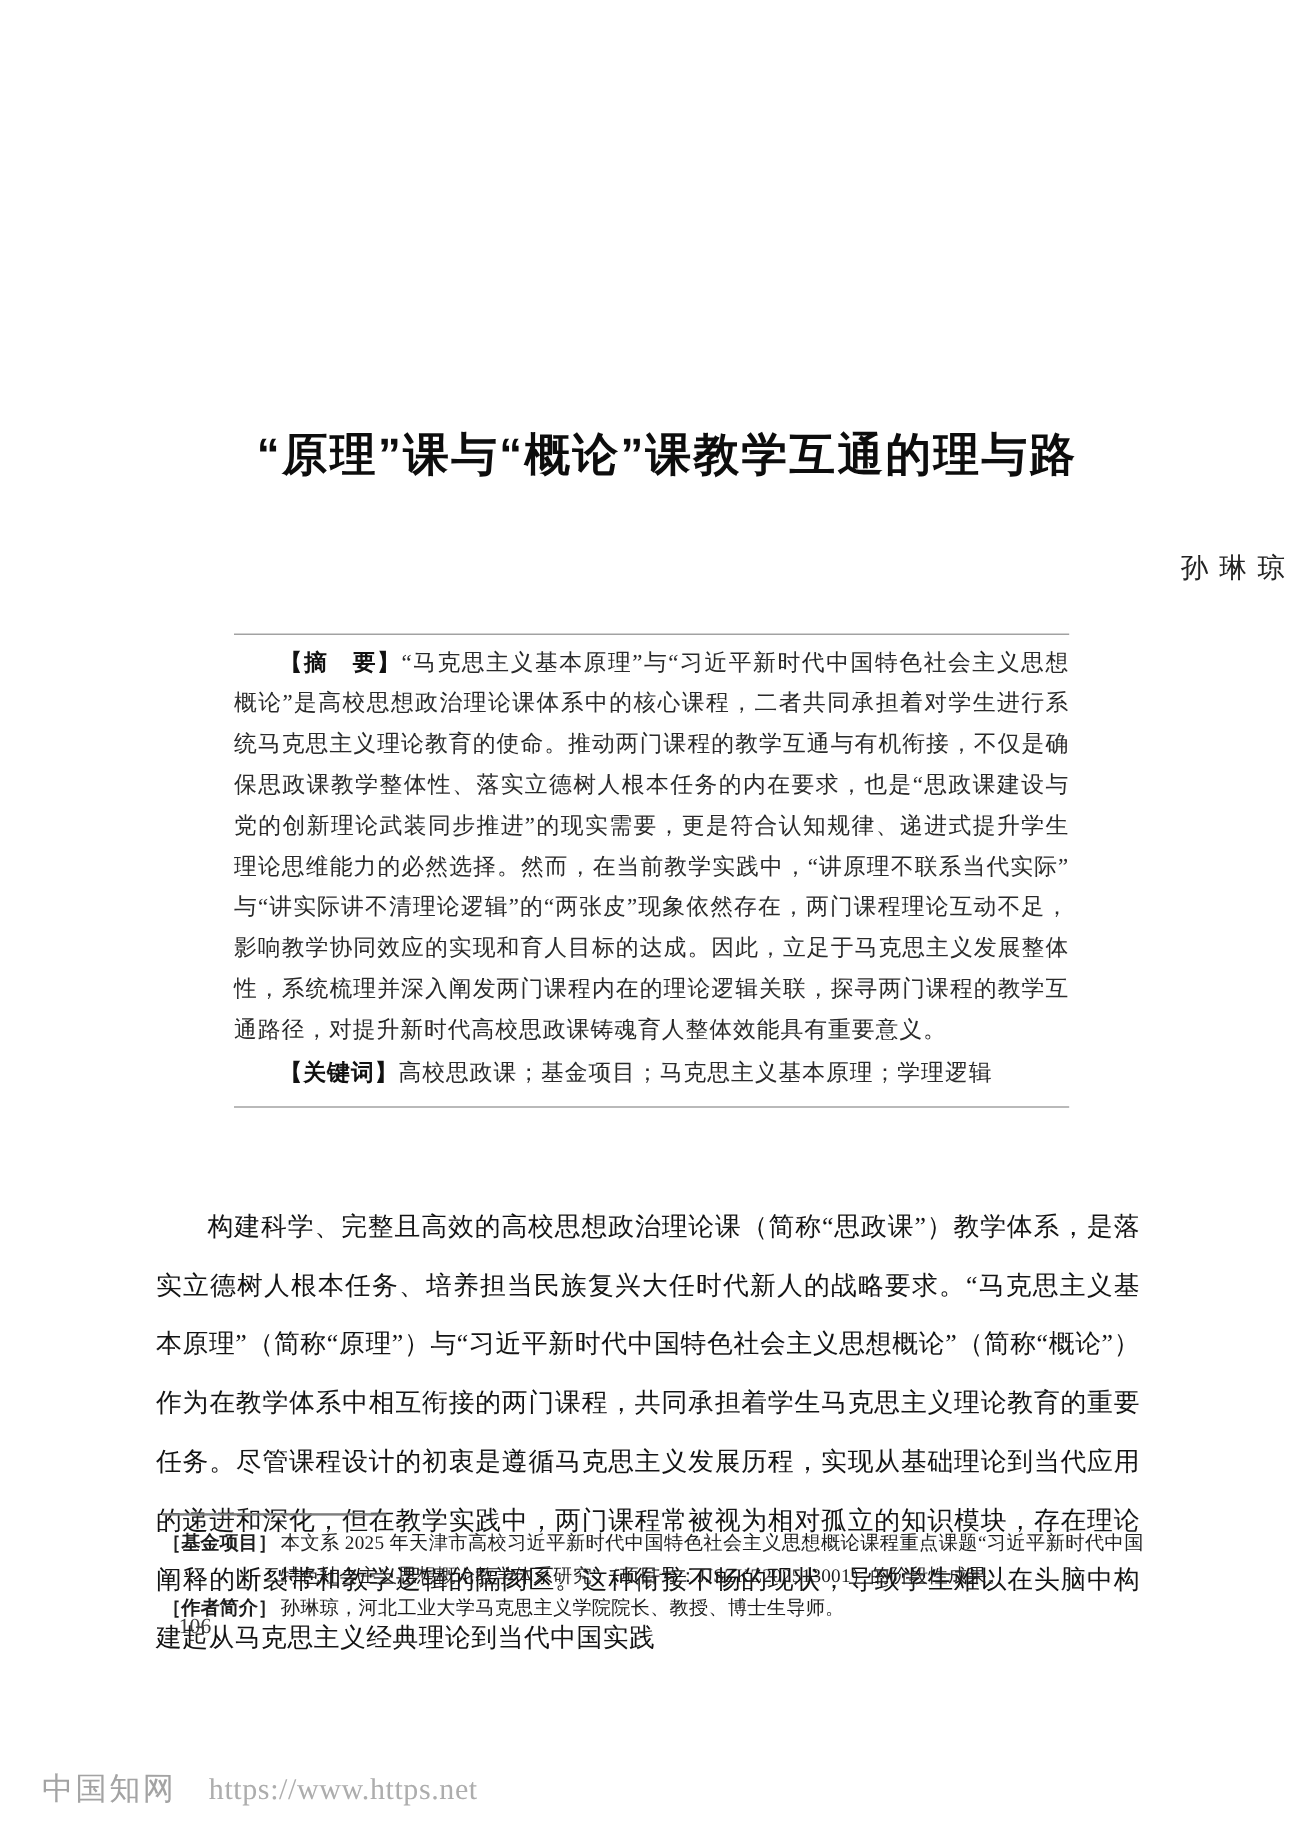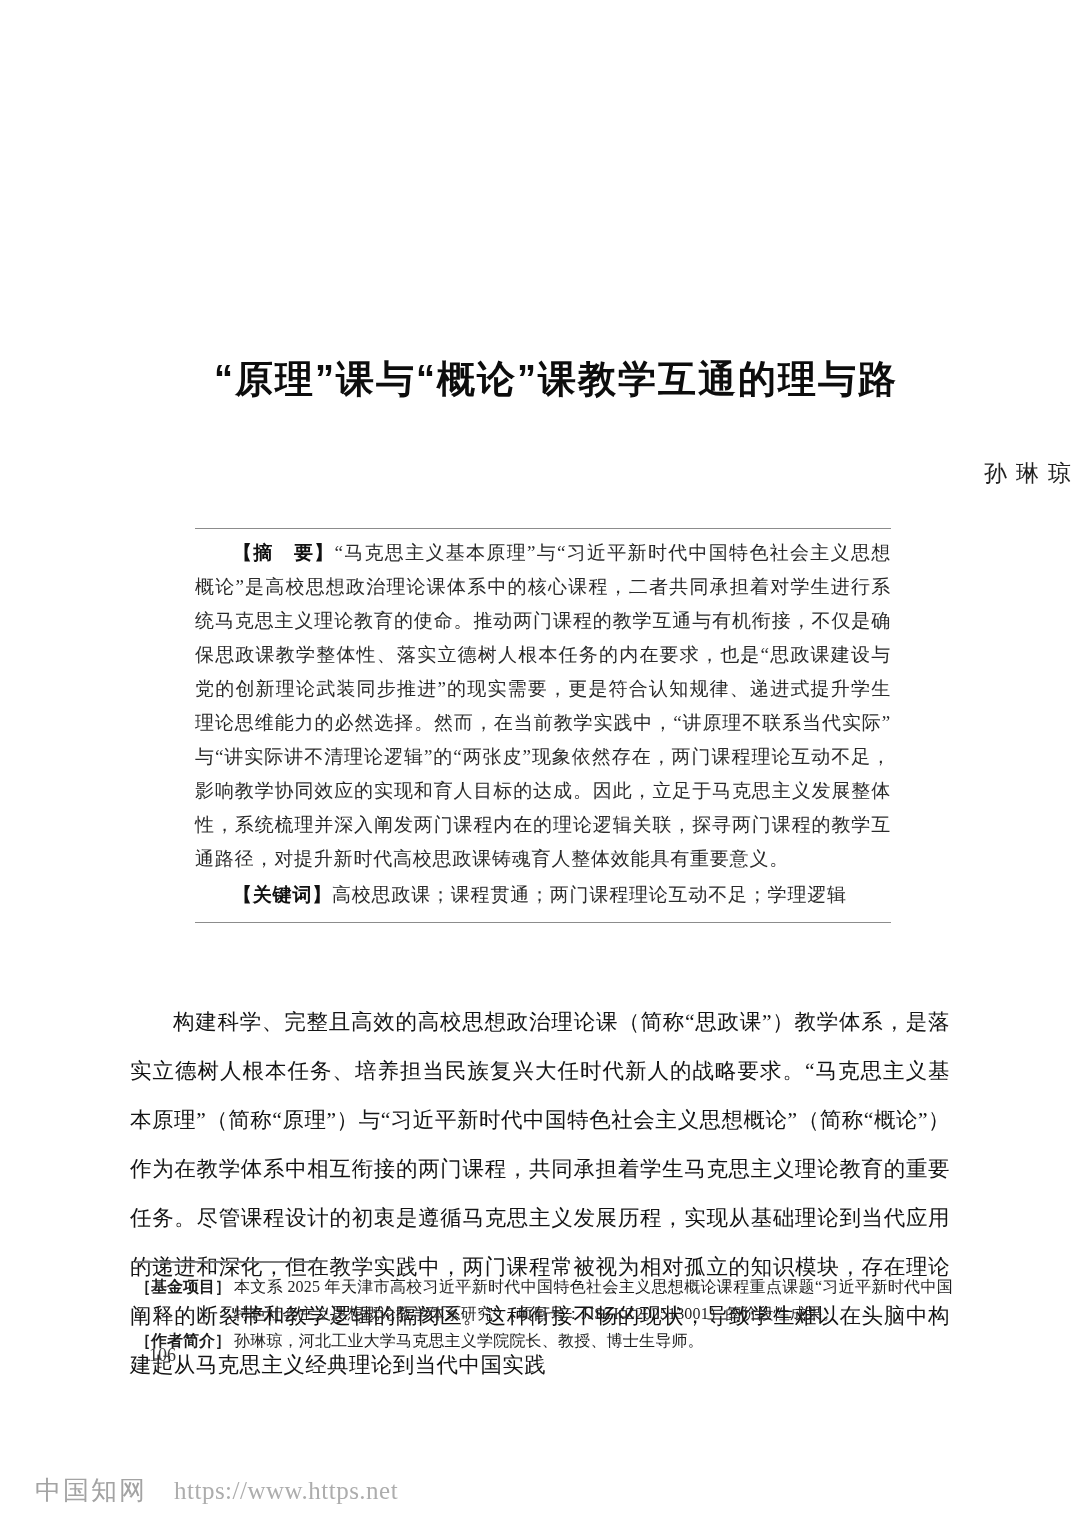--- a/index.html
+++ b/index.html
@@ -167,21 +167,21 @@
 
   <h1 class="article-title">“原理”课与“概论”课教学互通的理与路</h1>
 
   <div class="author">孙琳琼</div>
 
   <div class="abstract-section">
     <p class="abstract-p">
       <span class="inline-label">【摘　要】</span><span>“马克思主义基本原理”与“习近平新时代中国特色社会主义思想概论”是高校思想政治理论课体系中的核心课程，二者共同承担着对学生进行系统马克思主义理论教育的使命。推动两门课程的教学互通与有机衔接，不仅是确保思政课教学整体性、落实立德树人根本任务的内在要求，也是“思政课建设与党的创新理论武装同步推进”的现实需要，更是符合认知规律、递进式提升学生理论思维能力的必然选择。然而，在当前教学实践中，“讲原理不联系当代实际”与“讲实际讲不清理论逻辑”的“两张皮”现象依然存在，两门课程理论互动不足，影响教学协同效应的实现和育人目标的达成。因此，立足于马克思主义发展整体性，系统梳理并深入阐发两门课程内在的理论逻辑关联，探寻两门课程的教学互通路径，对提升新时代高校思政课铸魂育人整体效能具有重要意义。</span>
     </p>
     <p class="keywords-p">
-      <span class="inline-label">【关键词】</span><span>高校思政课；课程贯通；两门课程理论互动不足；学理逻辑</span>
+      <span class="inline-label">【关键词】</span><span>高校思政课；基金项目；马克思主义基本原理；学理逻辑</span>
     </p>
   </div>
 
   <p class="body-text">构建科学、完整且高效的高校思想政治理论课（简称“思政课”）教学体系，是落实立德树人根本任务、培养担当民族复兴大任时代新人的战略要求。“马克思主义基本原理”（简称“原理”）与“习近平新时代中国特色社会主义思想概论”（简称“概论”）作为在教学体系中相互衔接的两门课程，共同承担着学生马克思主义理论教育的重要任务。尽管课程设计的初衷是遵循马克思主义发展历程，实现从基础理论到当代应用的递进和深化，但在教学实践中，两门课程常被视为相对孤立的知识模块，存在理论阐释的断裂带和教学逻辑的隔阂区。这种衔接不畅的现状，导致学生难以在头脑中构建起从马克思主义经典理论到当代中国实践</p>
 
   <div class="footnote-rule"></div>
 
   <div class="footnotes">
     <div class="footnote-entry">
       <span class="footnote-label">［基金项目］</span>

